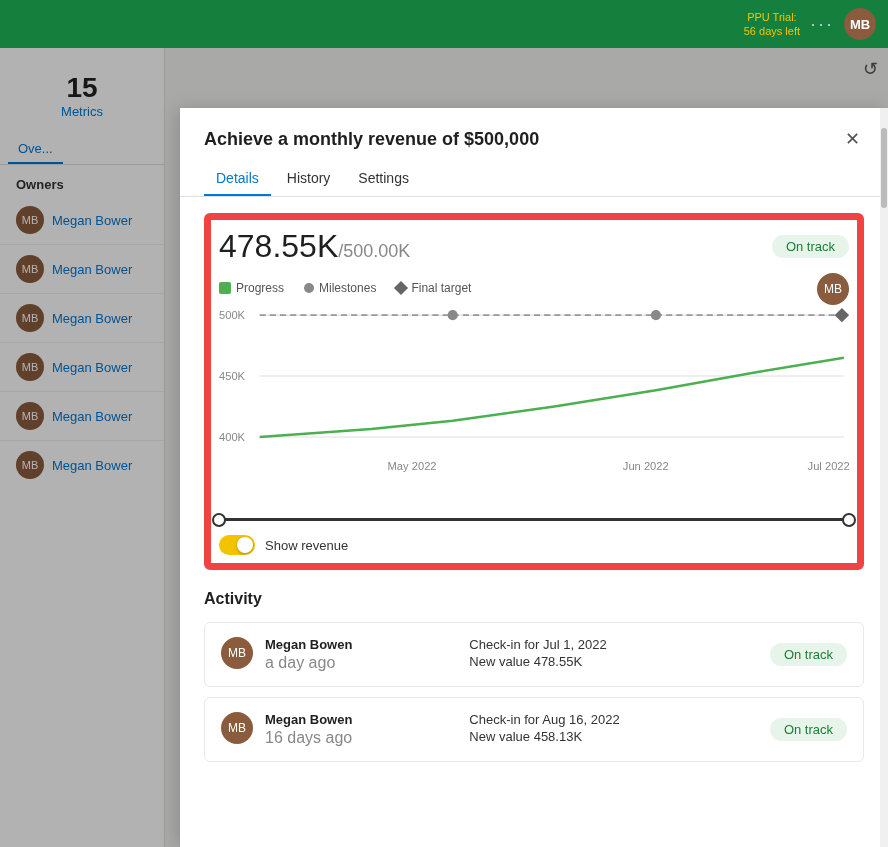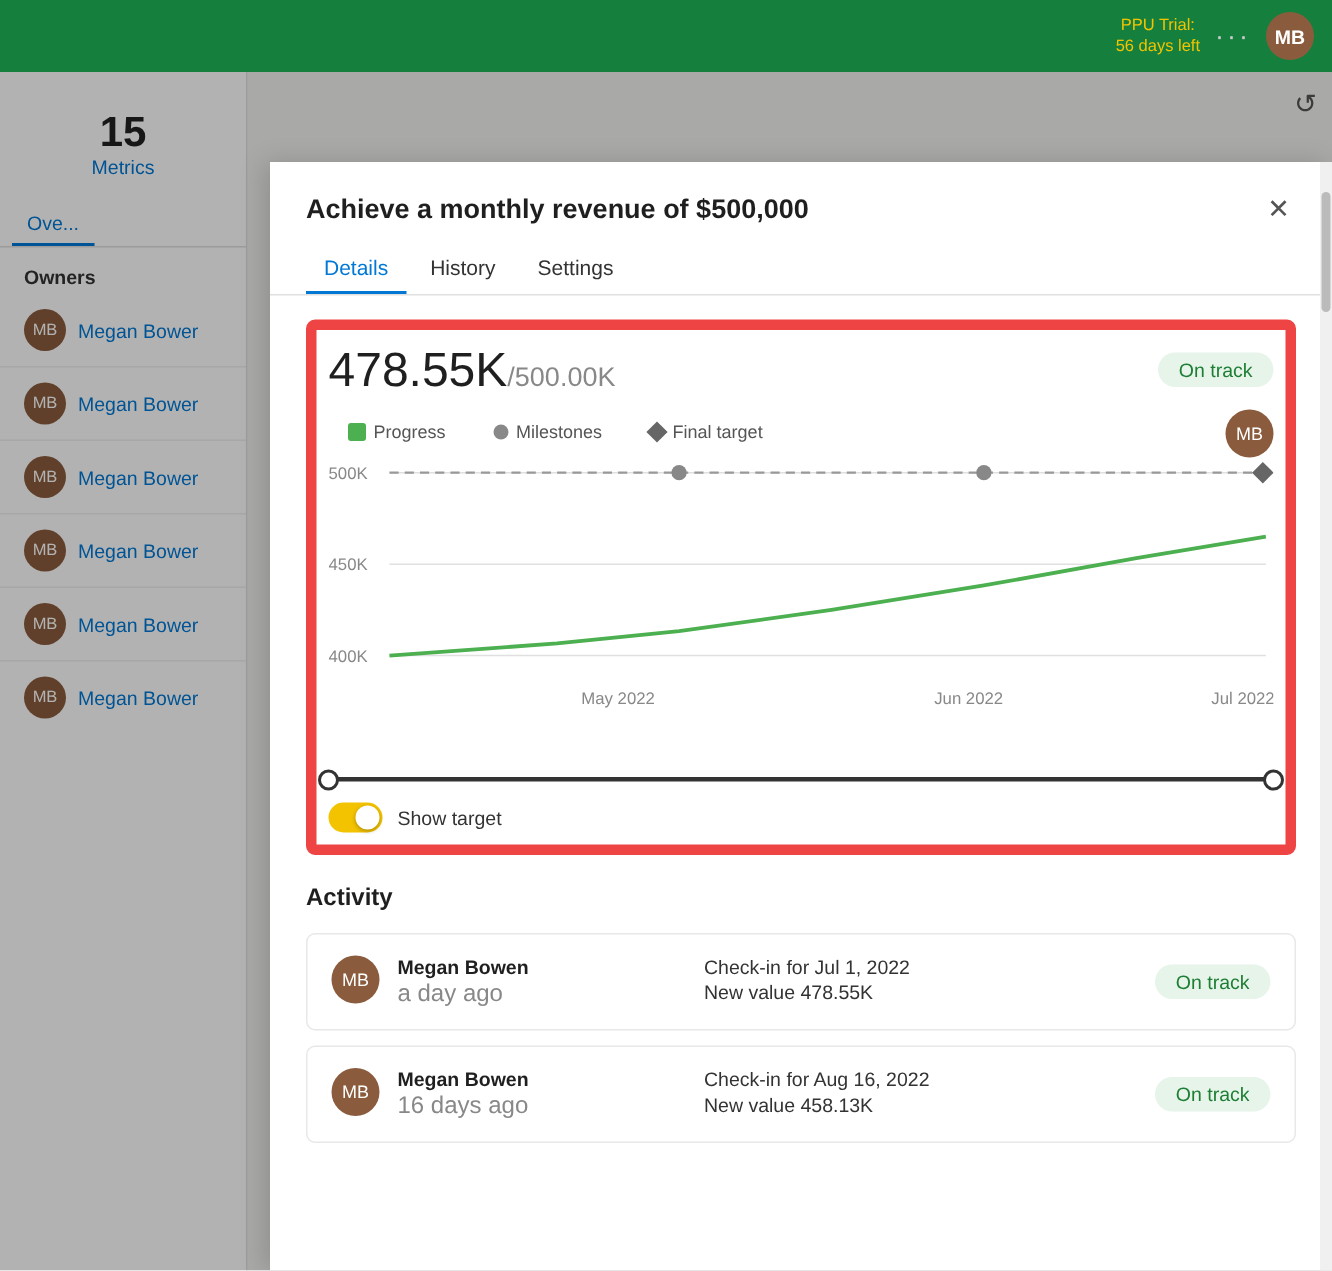--- a/index.html
+++ b/index.html
@@ -212,25 +212,24 @@
     .on-track-badge {
       background: #e6f4ea;
       color: #1e7e34;
       border-radius: 20px;
       padding: 4px 14px;
       font-size: 13px;
       font-weight: 500;
     }
     .legend {
       display: flex;
-      gap: 32px;
+      gap: 20px;
       margin-bottom: 12px;
       font-size: 12px;
       color: #555;
-      margin-left: 13px;
     }
     .legend-item { display: flex; align-items: center; gap: 5px; }
     .legend-dot-green { width: 12px; height: 12px; background: #4caf50; border-radius: 2px; }
     .legend-dot-gray { width: 10px; height: 10px; background: #888; border-radius: 50%; }
     .legend-dot-diamond {
       width: 10px; height: 10px; background: #666;
       transform: rotate(45deg);
     }
 
     
@@ -479,21 +478,21 @@
               <div class="range-thumb" style="left: -7px;"></div>
               <div class="range-thumb" style="right: -7px; left: auto;"></div>
             </div>
           </div>
         </div>
 
         <div class="toggle-row">
           <div class="toggle-switch">
             <div class="toggle-knob"></div>
           </div>
-          <span class="toggle-label">Show target</span>
+          <span class="toggle-label">Show revenue</span>
         </div>
       </div>
 
       <div>
         <div class="activity-title">Activity</div>
 
         <div class="activity-item">
           <div class="activity-avatar">MB</div>
           <div class="activity-info">
             <div class="activity-name">Megan Bowen</div>

